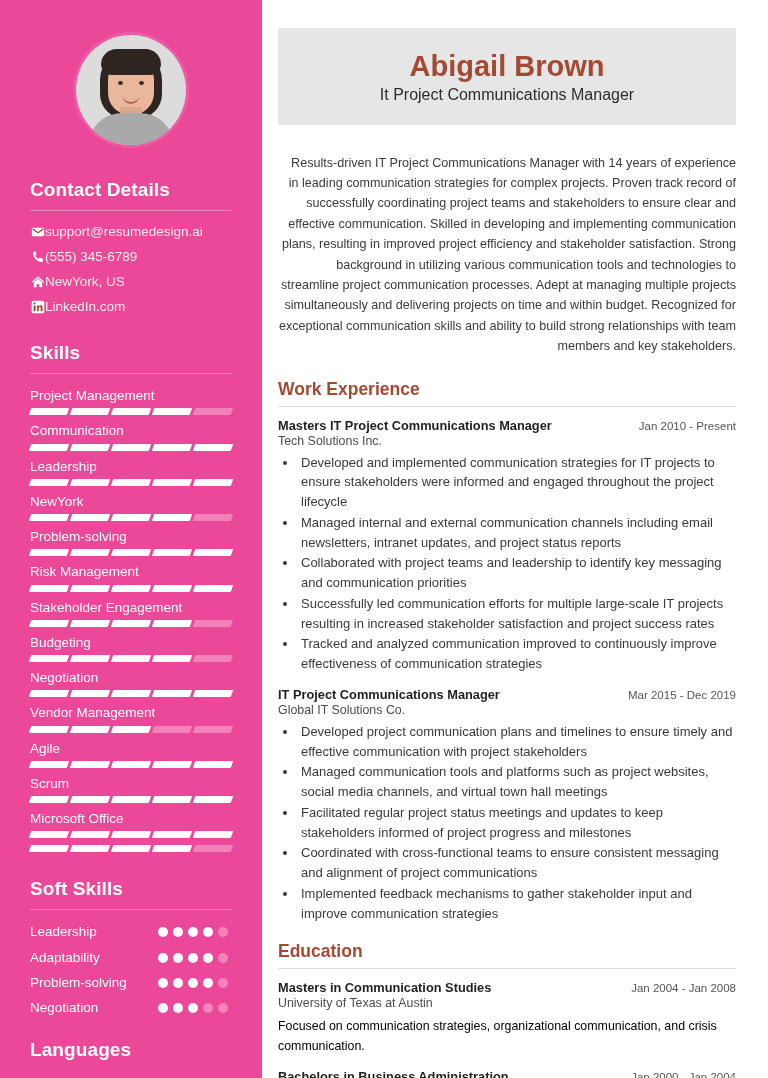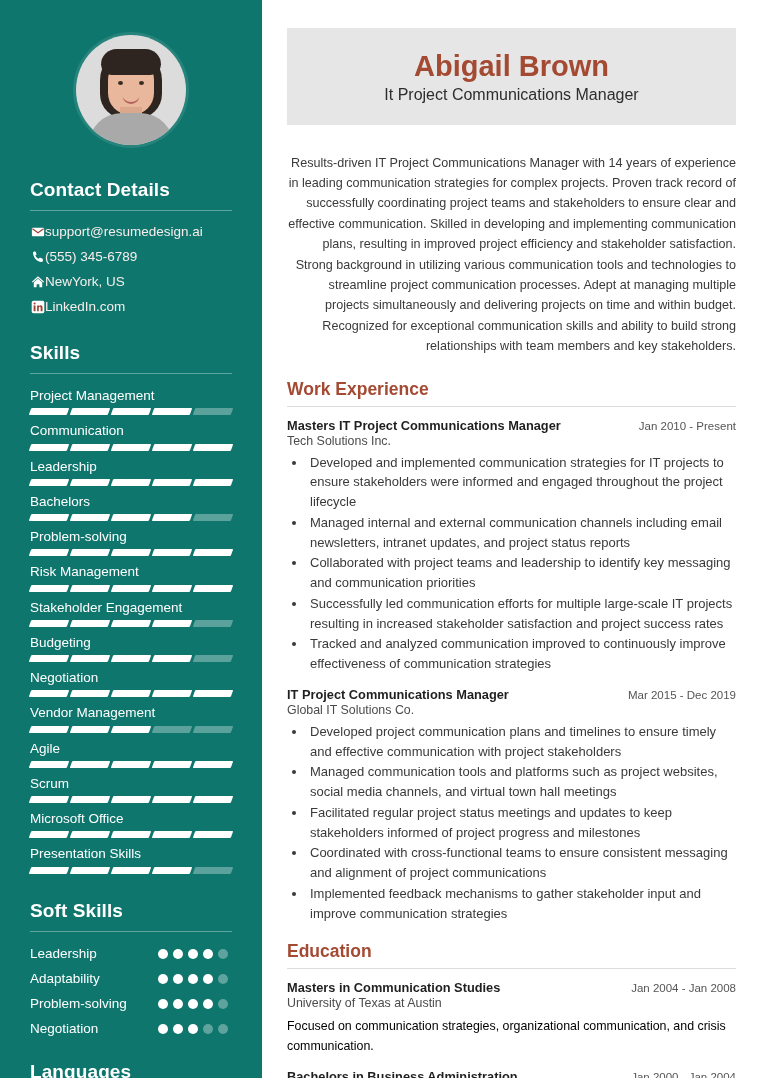--- a/index.html
+++ b/index.html
@@ -16,21 +16,21 @@
     height: 1078px;
     display: flex;
     background: #ffffff;
     overflow: hidden;
   }
 
   
   .sidebar {
     width: 262px;
     flex: 0 0 262px;
-    background: #0f766e;
+    background: #ec4899;
     color: #ffffff;
     padding: 30px 30px 0 30px;
     overflow: hidden;
   }
   .avatar-wrap {
     display: flex;
     justify-content: center;
     margin-top: 5px;
     margin-bottom: 34px;
   }
@@ -162,21 +162,21 @@
   .dot {
     width: 10px; height: 10px;
     border-radius: 50%;
     background: rgba(255,255,255,0.33);
   }
   .dot.on { background: #ffffff; }
 
   
   .main {
     flex: 1 1 auto;
-    padding: 28px 32px 0 25px;
+    padding: 28px 32px 0 16px;
     overflow: hidden;
   }
   .name-banner {
     background: #e6e6e6;
     text-align: center;
     padding: 22px 14px 20px 14px;
     margin-bottom: 28px;
   }
   .full-name {
     font-size: 29px;
@@ -349,21 +349,21 @@
             <div class="skill-name">Leadership</div>
             <div class="skill-bar">
               <div class="skill-seg on"></div>
               <div class="skill-seg on"></div>
               <div class="skill-seg on"></div>
               <div class="skill-seg on"></div>
               <div class="skill-seg on"></div>
             </div>
           </div>
           <div class="skill-item">
-            <div class="skill-name">Bachelors</div>
+            <div class="skill-name">NewYork</div>
             <div class="skill-bar">
               <div class="skill-seg on"></div>
               <div class="skill-seg on"></div>
               <div class="skill-seg on"></div>
               <div class="skill-seg on"></div>
               <div class="skill-seg"></div>
             </div>
           </div>
           <div class="skill-item">
             <div class="skill-name">Problem-solving</div>
@@ -449,21 +449,20 @@
             <div class="skill-name">Microsoft Office</div>
             <div class="skill-bar">
               <div class="skill-seg on"></div>
               <div class="skill-seg on"></div>
               <div class="skill-seg on"></div>
               <div class="skill-seg on"></div>
               <div class="skill-seg on"></div>
             </div>
           </div>
           <div class="skill-item">
-            <div class="skill-name">Presentation Skills</div>
             <div class="skill-bar">
               <div class="skill-seg on"></div>
               <div class="skill-seg on"></div>
               <div class="skill-seg on"></div>
               <div class="skill-seg on"></div>
               <div class="skill-seg"></div>
             </div>
           </div>
         </div>
     </div>

